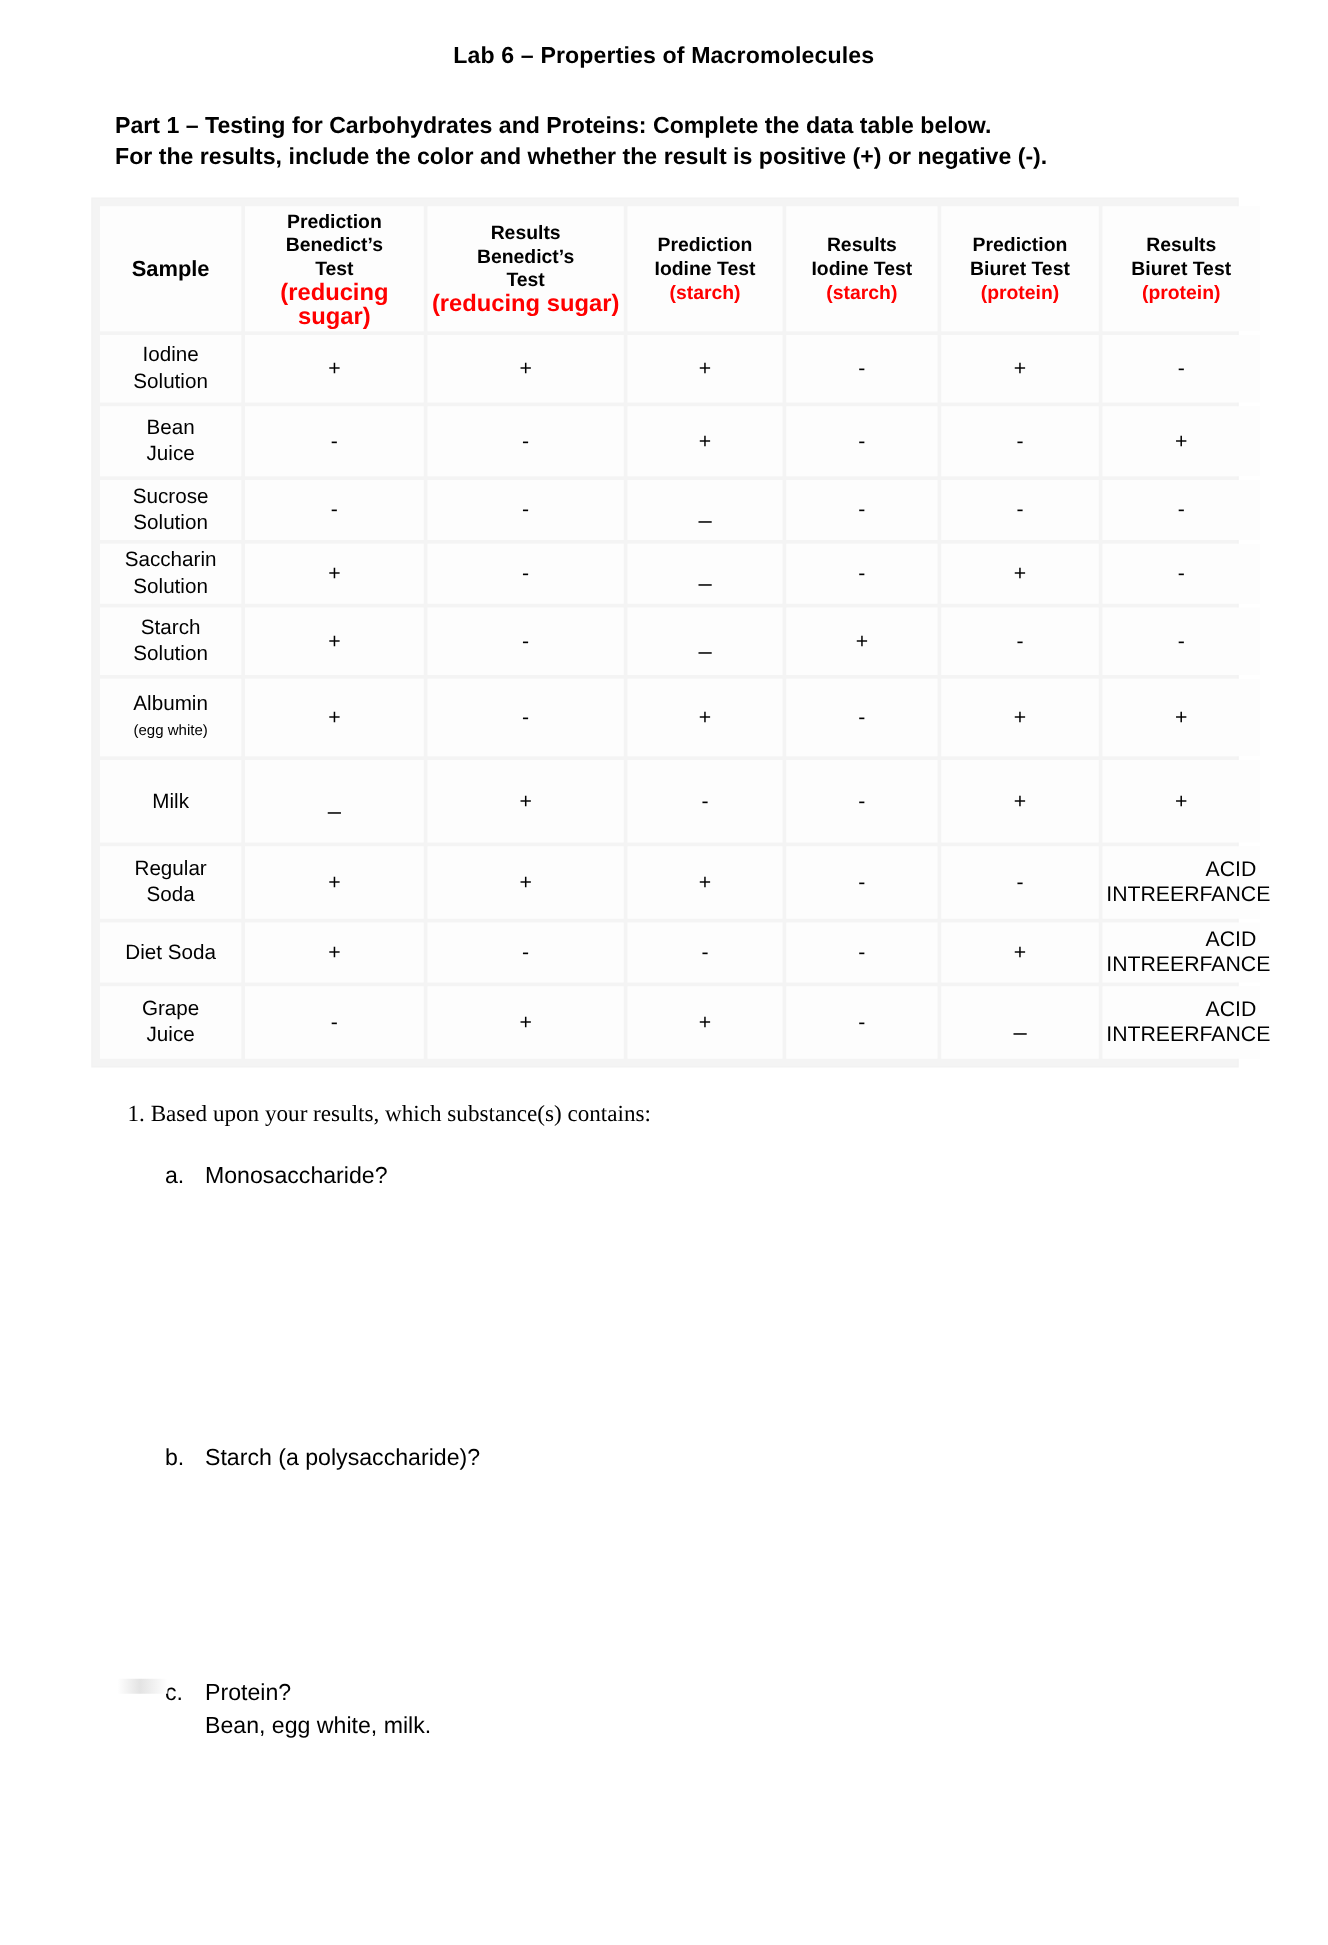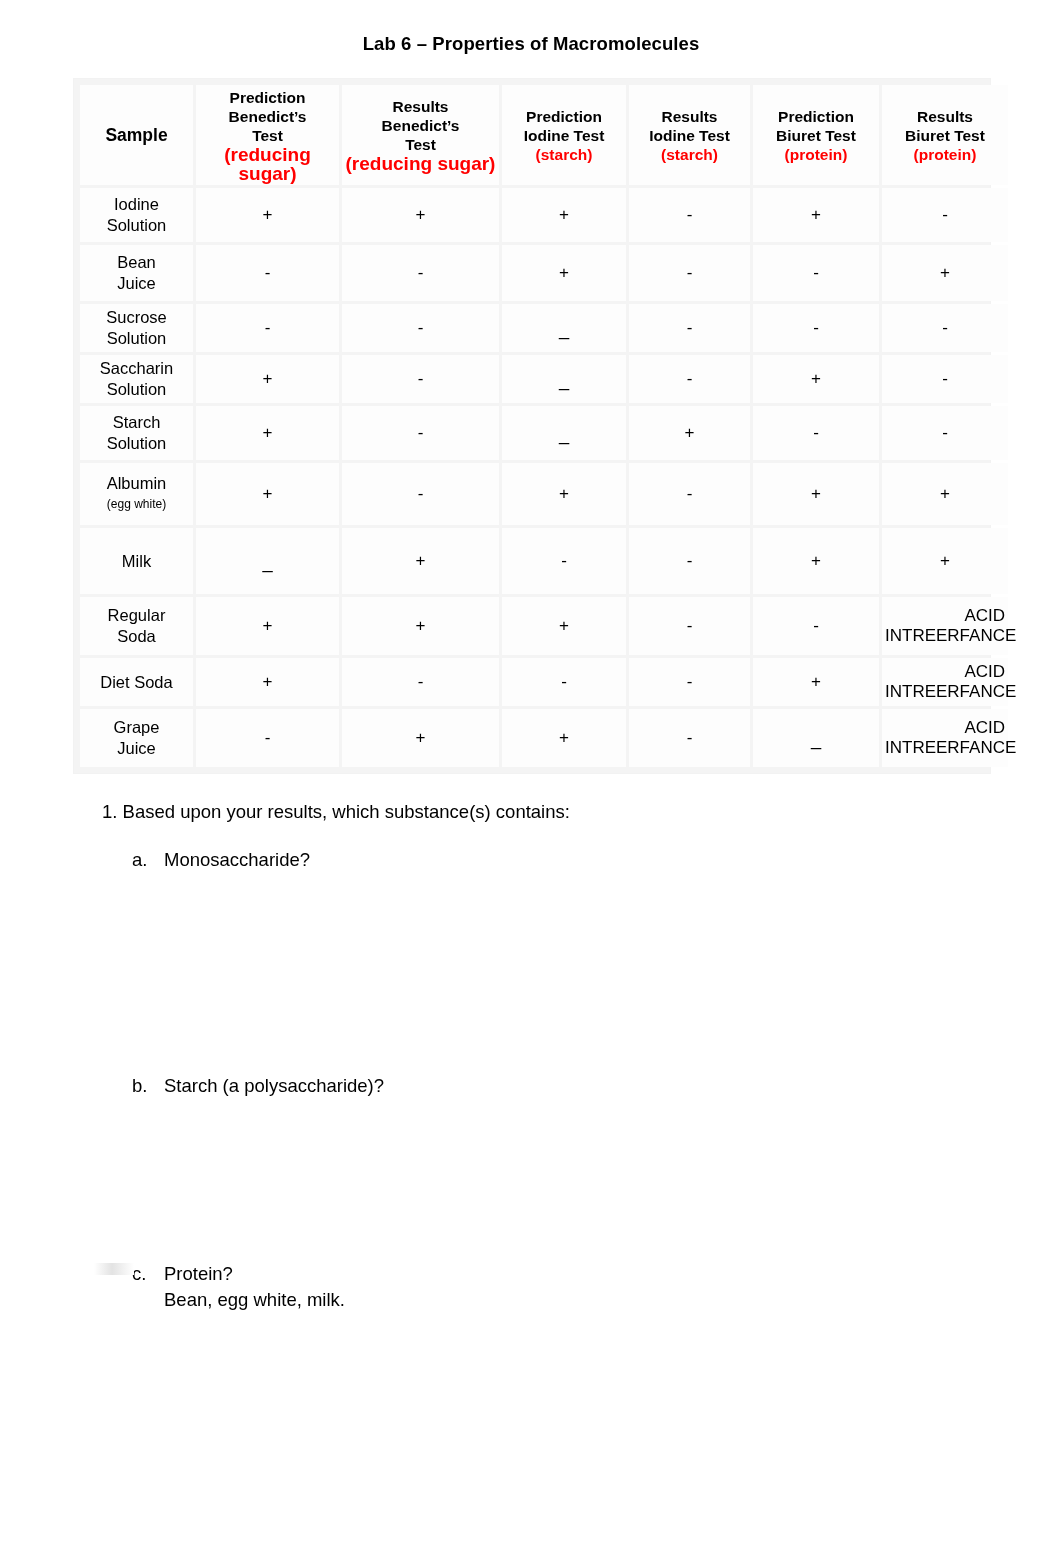--- a/index.html
+++ b/index.html
@@ -133,21 +133,21 @@
   tbody tr.r8 td { height: 58px; }
   tbody tr.r9 td { height: 48px; }
   tbody tr.r10 td { height: 58px; }
 
   
   .questions {
     margin: 26px 0 0 96px;
     font-size: 18.5px;
     line-height: 26px;
   }
-  .q-main { margin: 0 0 0 6px; }
+  .q-main { margin: 0 0 0 6px; font-family: Liberation Serif, serif; }
   .q-sub {
     position: relative;
     margin-top: 22px;
     margin-left: 36px;
   }
   .q-gap-a { height: 178px; }
   .q-gap-b { height: 140px; }
   .q-letter {
     display: inline-block;
     width: 32px;
@@ -166,20 +166,24 @@
 </style>
 </head>
 <body>
 
 <div class="page">
 
   <div class="title-block">
     <div class="doc-title">Lab 6 – Properties of Macromolecules</div>
   </div>
 
+  <div class="intro">
+    <span class="intro-line">Part 1 – Testing for Carbohydrates and Proteins: Complete the data table below.</span>
+    <span class="intro-line">For the results, include the color and whether the result is positive (+) or negative (-).</span>
+  </div>
 
   <div class="table-wrap">
     <table class="data-table">
       <colgroup>
         <col class="c-sample">
         <col class="c-predben">
         <col class="c-resben">
         <col class="c-prediod">
         <col class="c-resiod">
         <col class="c-predbiu">

